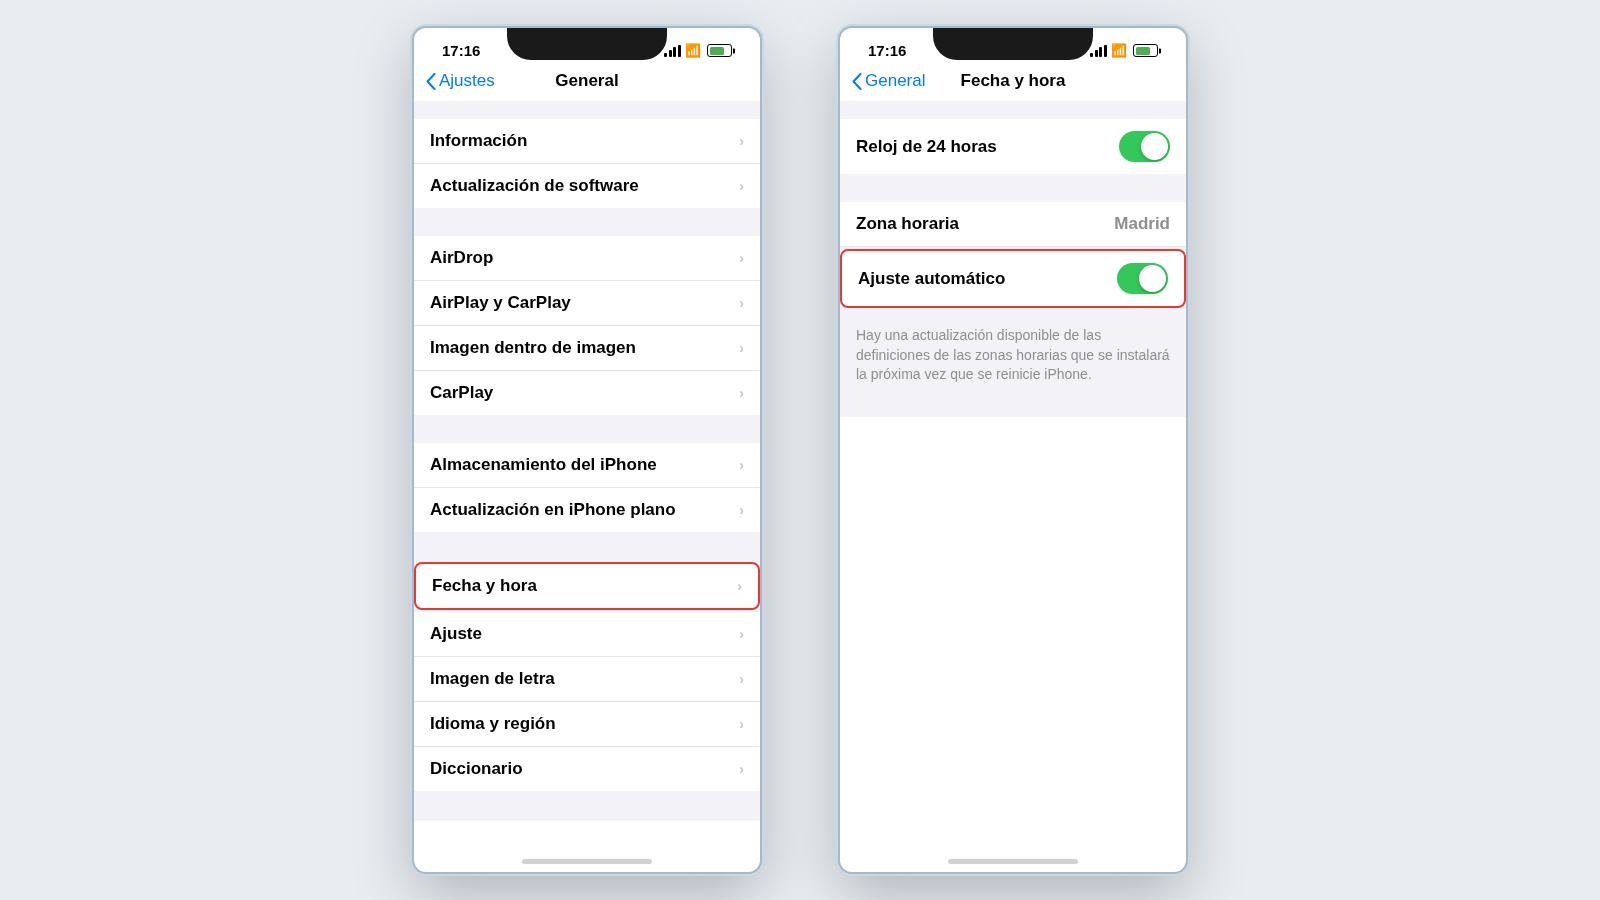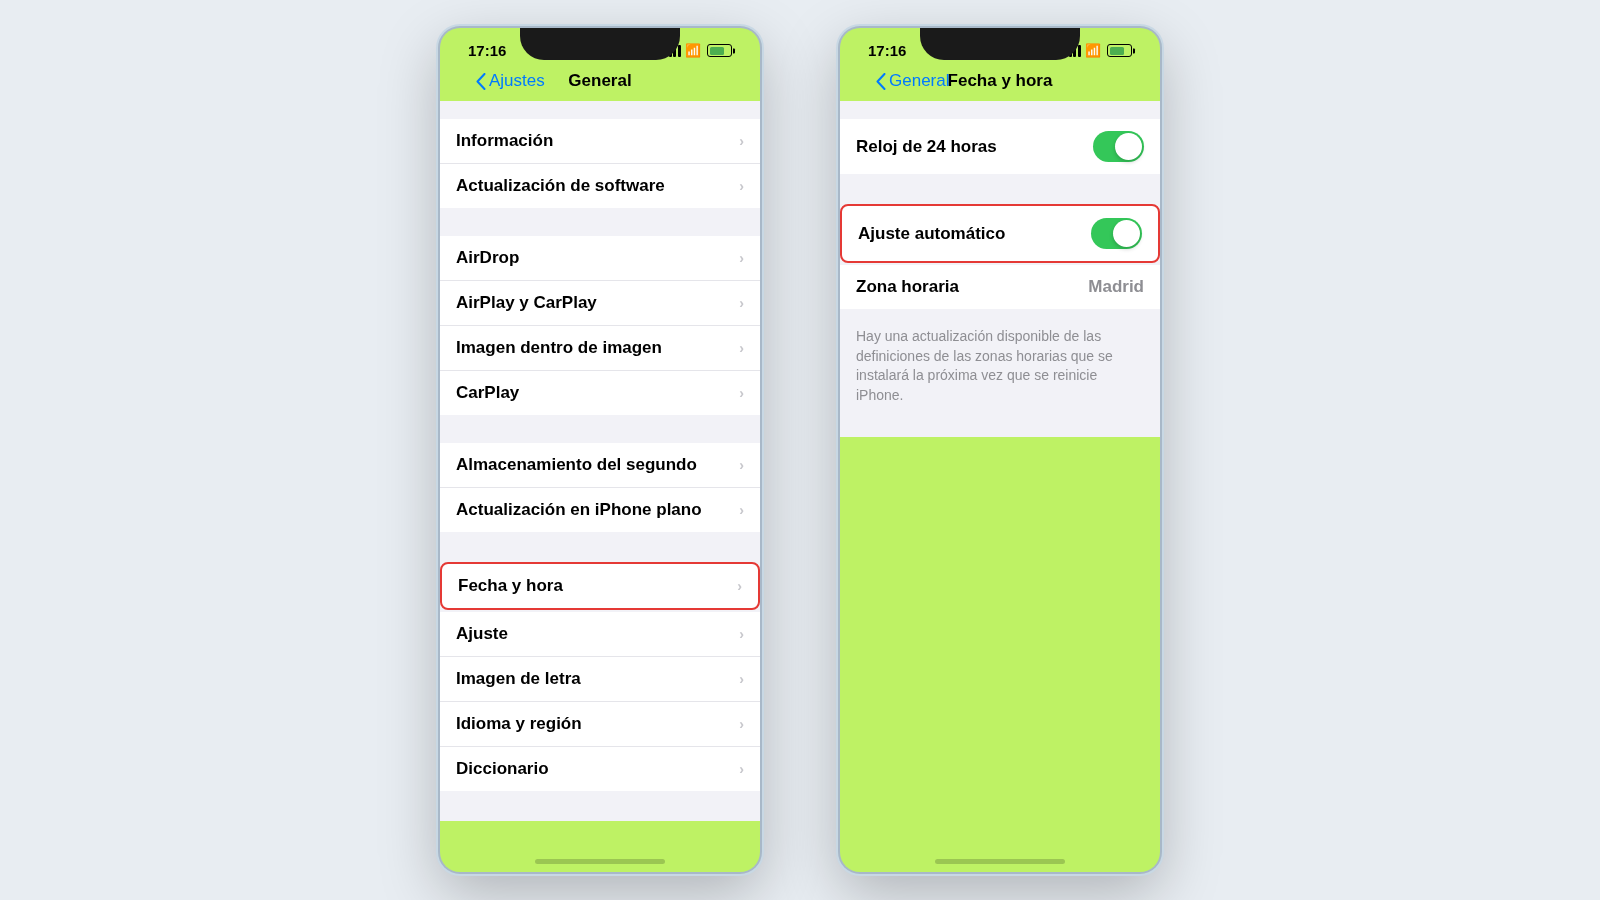--- a/index.html
+++ b/index.html
@@ -9,24 +9,24 @@
       background: #e8edf2;
       display: flex;
       align-items: center;
       justify-content: center;
       gap: 80px;
       font-family: -apple-system, 'SF Pro Text', 'Helvetica Neue', sans-serif;
     }
 
     
     .phone {
-      width: 320px;
+      width: 346px;
       height: 844px;
-      background: #bef264;
-      border-radius: 20px;
+      background: #ffffff;
+      border-radius: 12px;
       position: relative;
       box-shadow:
         0 0 0 2px #a8b8c8,
         0 0 0 4px #c8d8e4,
         0 20px 60px rgba(0,0,0,0.25);
       overflow: hidden;
     }
 
     
     .notch {
@@ -114,21 +114,21 @@
     
     .nav-bar {
       display: flex;
       align-items: center;
       justify-content: center;
       padding: 6px 20px 10px;
       position: relative;
     }
     .nav-back {
       position: absolute;
-      left: 36px;
+      left: 12px;
       display: flex;
       align-items: center;
       gap: 3px;
       color: #007AFF;
       font-size: 17px;
       cursor: pointer;
     }
     .nav-back svg { width: 10px; height: 17px; }
     .nav-title {
       font-size: 17px;
@@ -310,21 +310,21 @@
         <span class="settings-cell-label">CarPlay</span>
         <div class="settings-cell-right">
           <span class="chevron">›</span>
         </div>
       </div>
     </div>
 
     <div class="section-gap"></div>
     <div class="settings-section">
       <div class="settings-cell">
-        <span class="settings-cell-label">Almacenamiento del segundo</span>
+        <span class="settings-cell-label">Almacenamiento del iPhone</span>
         <div class="settings-cell-right">
           <span class="chevron">›</span>
         </div>
       </div>
       <div class="settings-cell">
         <span class="settings-cell-label">Actualización en iPhone plano</span>
         <div class="settings-cell-right">
           <span class="chevron">›</span>
         </div>
       </div>
@@ -407,32 +407,32 @@
       <div class="settings-cell">
         <span class="settings-cell-label">Reloj de 24 horas</span>
         <div class="toggle"></div>
       </div>
 
     </div>
 
     <div class="section-gap"></div>
     <div class="settings-section">
 
+      <div class="settings-cell">
+        <span class="settings-cell-label">Zona horaria</span>
+        <div class="settings-cell-right">
+          <span class="setting-value">Madrid</span>
+        </div>
+      </div>
+
       <div class="settings-cell cell-highlighted">
         <span class="settings-cell-label">Ajuste automático</span>
         <div class="toggle"></div>
       </div>
 
-      <div class="settings-cell">
-        <span class="settings-cell-label">Zona horaria</span>
-        <div class="settings-cell-right">
-          <span class="setting-value">Madrid</span>
-        </div>
-      </div>
-
     </div>
 
     <div class="setting-note">Hay una actualización disponible de las definiciones de las zonas horarias que se instalará la próxima vez que se reinicie iPhone.</div>
 
   </div>
 
   <div class="home-indicator"></div>
 </div>
 
 </body></html>

